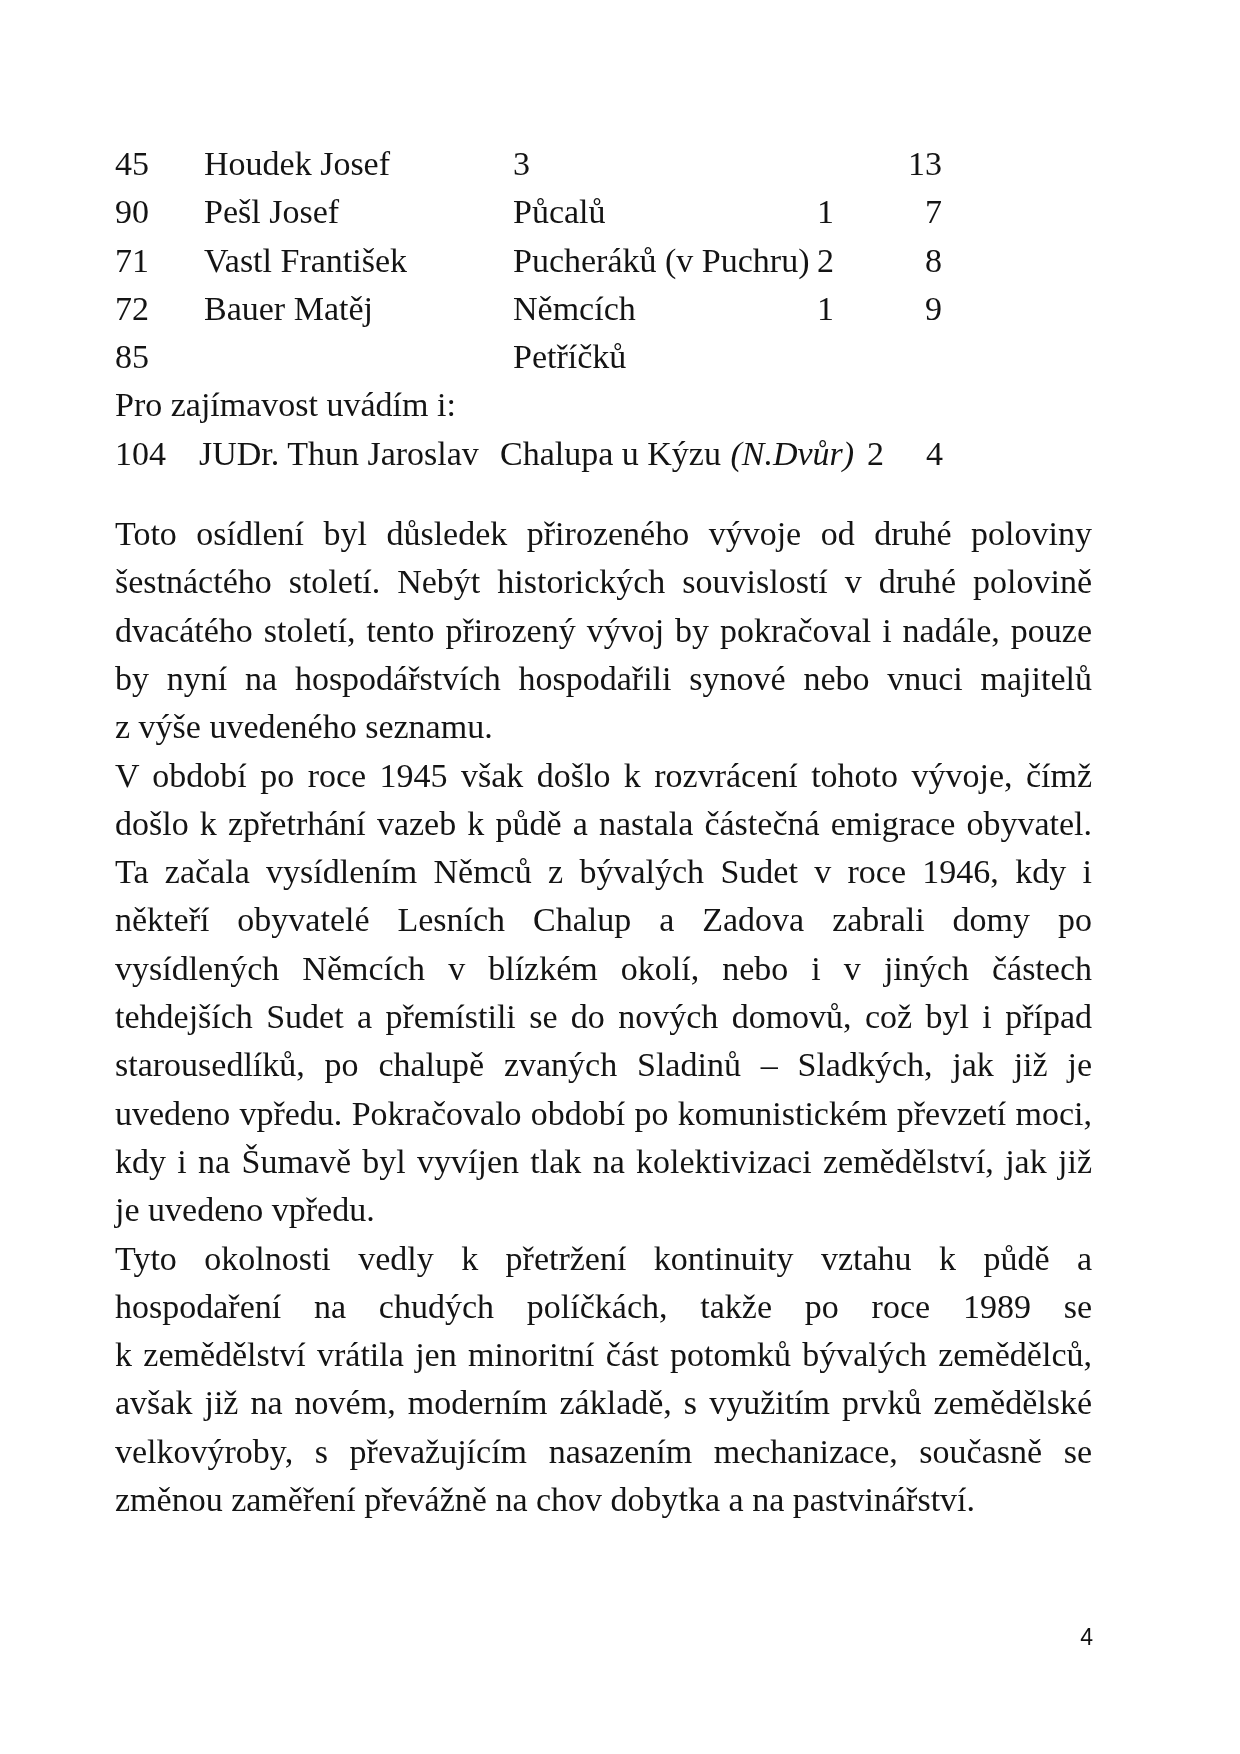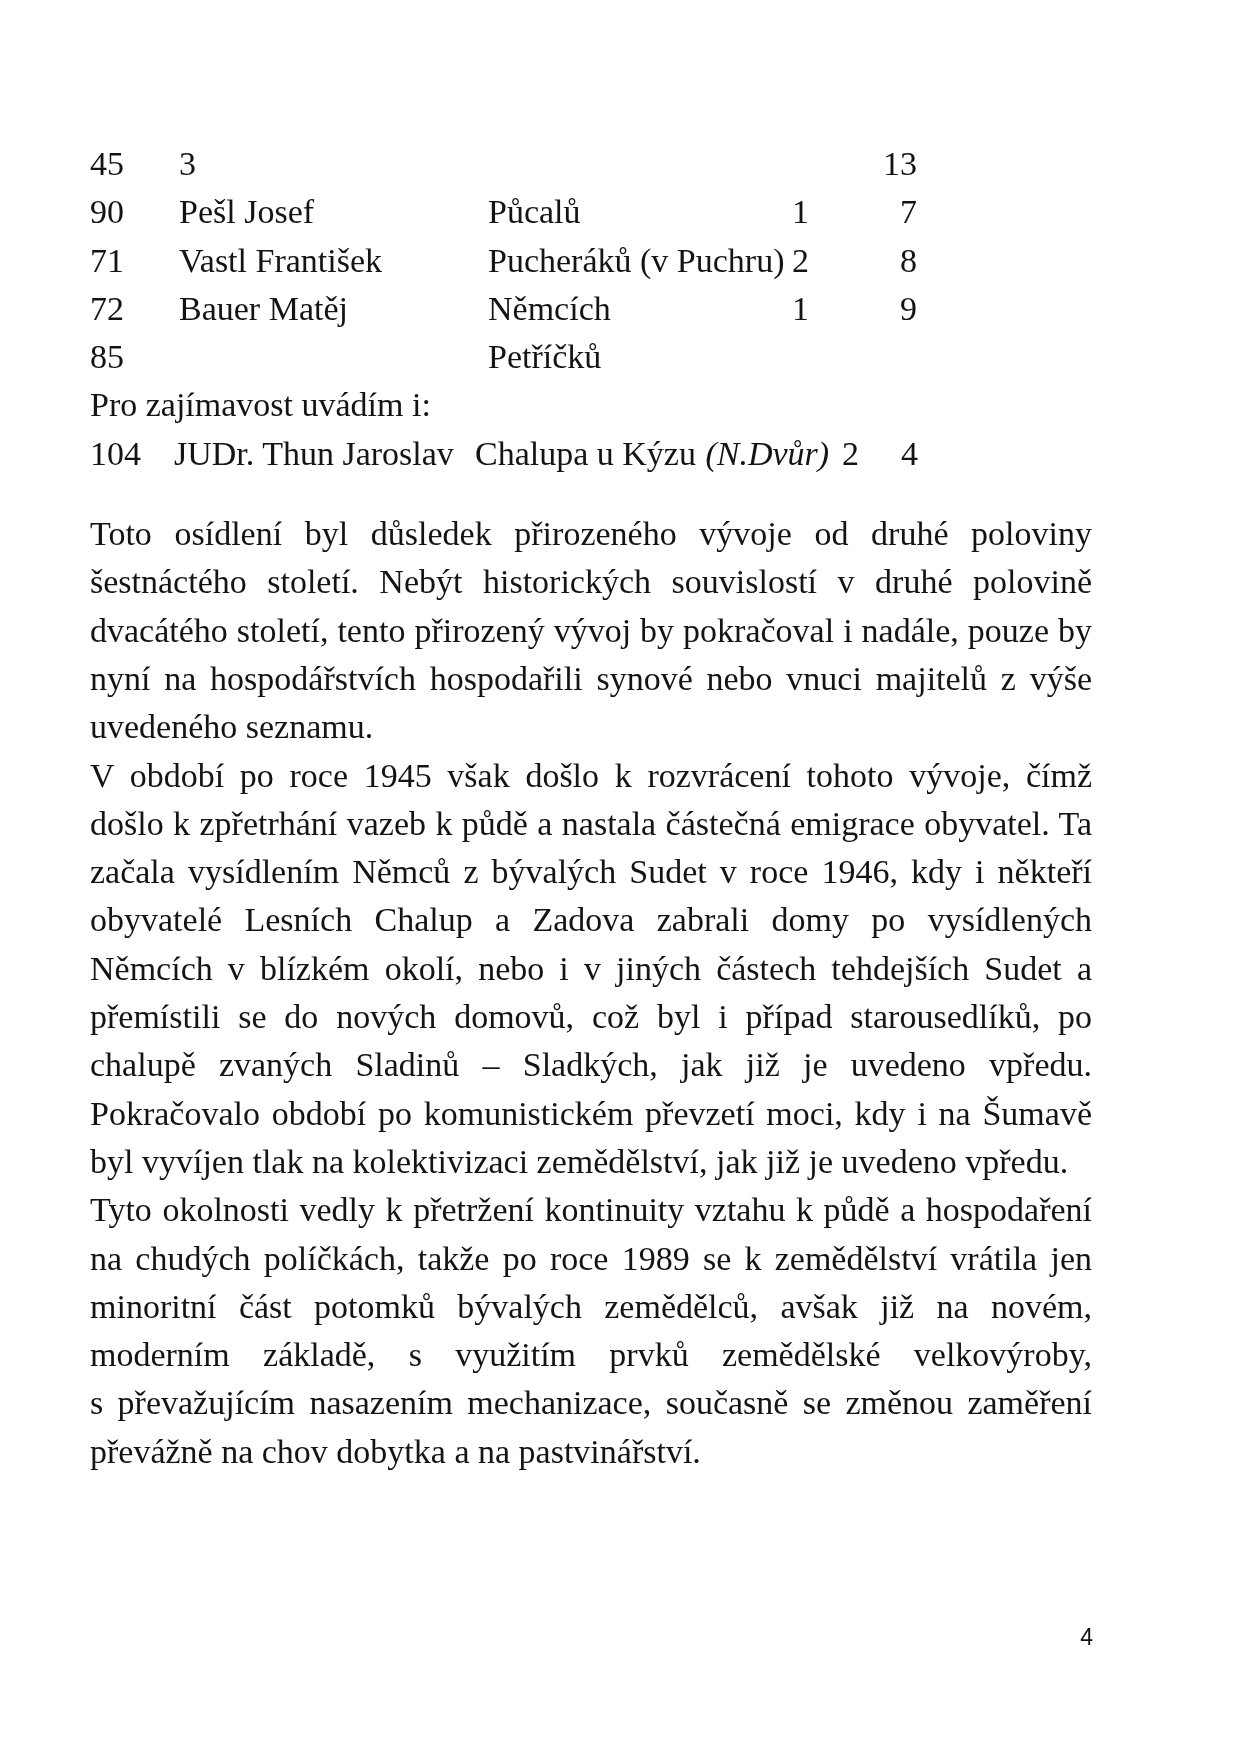--- a/index.html
+++ b/index.html
@@ -1,18 +1,18 @@
 <!DOCTYPE html>
 <html><head>
 <meta charset="utf-8">
 <style>
   html,body{margin:0;padding:0;background:#e9e9e9;}
   .page{
     width:1240px;height:1754px;background:#ffffff;position:relative;
-    box-sizing:border-box;padding:140px 148px 0 90px;
+    box-sizing:border-box;padding:140px 148px 0 115px;
     font-family:"Liberation Serif","DejaVu Serif",serif;
     font-size:34px;line-height:48.3px;color:#141414;
     margin:0 auto;overflow:hidden;
   }
   .ttable{width:827px;}
   .trow{display:flex;white-space:nowrap;}
   .c-num{min-width:89px;flex-shrink:0;}
   .c-name{min-width:309px;flex-shrink:0;}
   .c-house{min-width:304px;flex-shrink:0;}
   .c-n1{min-width:57px;flex-shrink:0;}
@@ -33,20 +33,21 @@
   }
 </style>
 </head>
 <body>
 
 <div class="page">
 
   <div class="ttable">
     <div class="trow">
       <span class="c-num">45</span>
+      <span class="c-name">Houdek Josef</span>
       <span class="c-n1">3</span>
       <span class="c-n2">13</span>
     </div>
     <div class="trow">
       <span class="c-num">90</span>
       <span class="c-name">Pešl Josef</span>
       <span class="c-house">Půcalů</span>
       <span class="c-n1">1</span>
       <span class="c-n2">7</span>
     </div>

